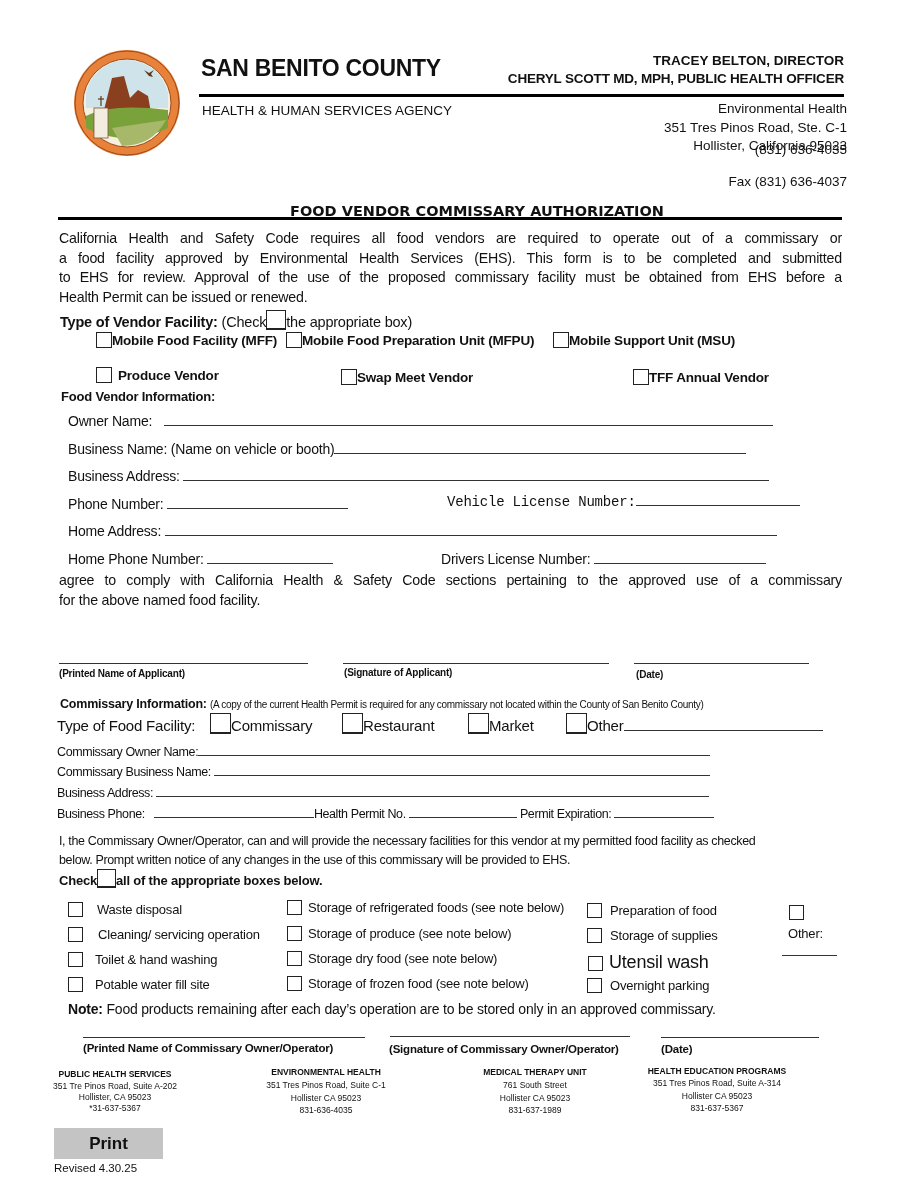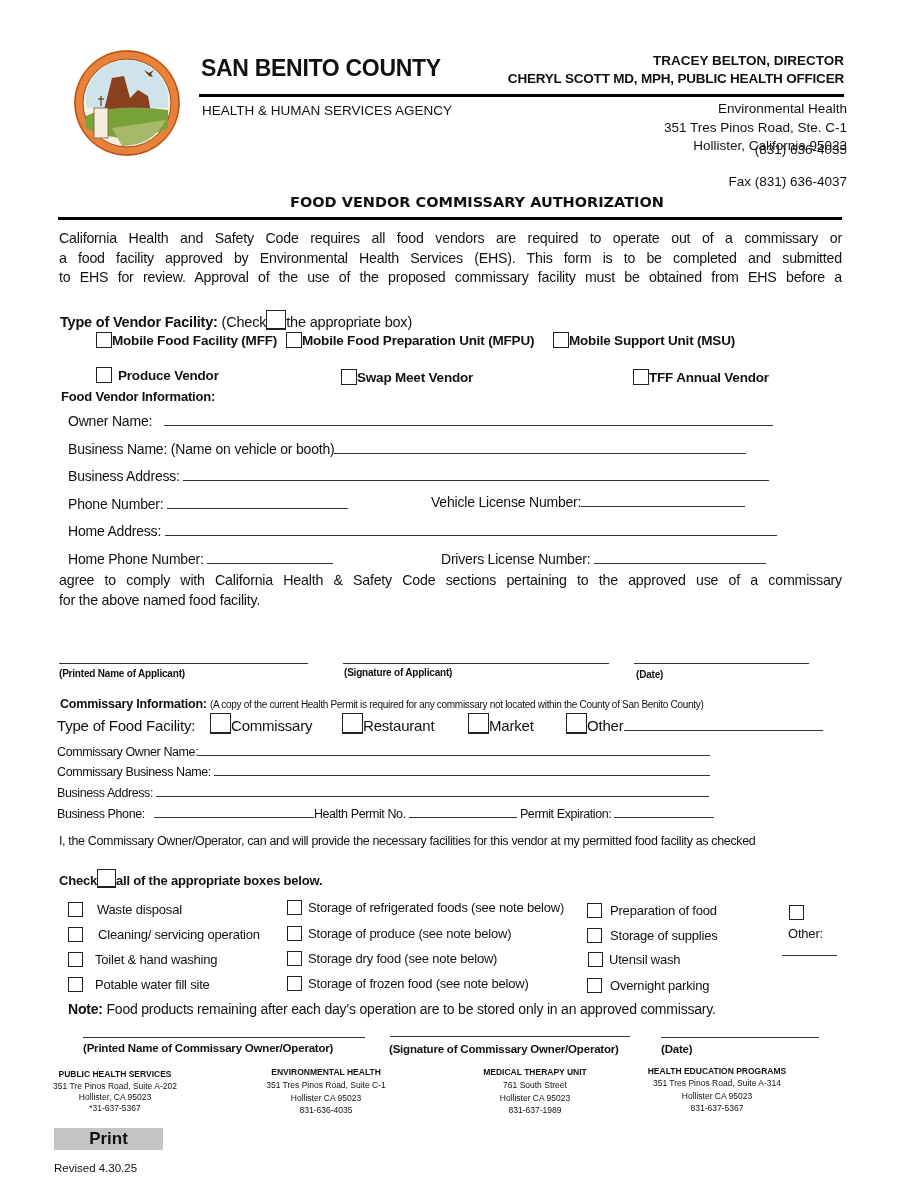--- a/index.html
+++ b/index.html
@@ -8,21 +8,21 @@
   .abs { position: absolute; white-space: nowrap; }
   .cal { font-family: "Liberation Sans", sans-serif; }
   .nar { font-family: "Liberation Sans", sans-serif; letter-spacing: -0.2px; }
   .b { font-weight: bold; }
   .cb { display: inline-block; width: 15px; height: 15px; border: 1.4px solid #222; background: #fff; vertical-align: -3px; }
   .cb.tall { width: 20px; height: 20px; border-width: 1.6px; border-bottom-width: 2.5px; }
   .line { display: inline-block; border-bottom: 1.2px solid #333; height: 1px; vertical-align: baseline; }
   .hr { position: absolute; background: #000; }
   .center { text-align: center; }
   .right { text-align: right; }
-  .print-btn { position: absolute; left: 54px; top: 1128px; width: 109px; height: 22px; background: #c4c4c4; border: none; font-family: "Liberation Sans", sans-serif; font-weight: bold; font-size: 17px; color: #111; cursor: pointer; }
+  .print-btn { position: absolute; left: 54px; top: 1128px; width: 109px; height: 31px; background: #c4c4c4; border: none; font-family: "Liberation Sans", sans-serif; font-weight: bold; font-size: 17px; color: #111; cursor: pointer; }
 </style>
 </head>
 <body>
 
 <div class="abs" style="left:72px;top:48px;width:110px;height:110px;">
   <svg width="110" height="110" viewBox="0 0 110 110">
     <circle cx="55" cy="55" r="53" fill="#e8823a"></circle>
     <circle cx="55" cy="55" r="44" fill="#f6efe0"></circle>
     <circle cx="55" cy="55" r="44" fill="none" stroke="#9a4a1a" stroke-width="1"></circle>
     <circle cx="55" cy="55" r="52" fill="none" stroke="#9a4a1a" stroke-width="1"></circle>
@@ -42,27 +42,28 @@
 <div class="abs cal" style="left:202px;top:103px;font-size:13.5px;">HEALTH &amp; HUMAN SERVICES AGENCY</div>
 
 <div class="abs cal b right" style="right:80px;top:53px;font-size:13.5px;">TRACEY BELTON, DIRECTOR</div>
 <div class="abs cal b right" style="right:80px;top:71px;font-size:13.5px;letter-spacing:-0.2px;">CHERYL SCOTT MD, MPH, PUBLIC HEALTH OFFICER</div>
 <div class="abs cal right" style="right:77px;top:101px;font-size:13.5px;">Environmental Health</div>
 <div class="abs cal right" style="right:77px;top:120px;font-size:13.5px;">351 Tres Pinos Road, Ste. C-1</div>
 <div class="abs cal right" style="right:77px;top:138px;font-size:13.5px;">Hollister, California 95023</div>
 <div class="abs cal right" style="right:77px;top:142px;font-size:13.5px;">(831) 636-4035</div>
 <div class="abs cal right" style="right:77px;top:174px;font-size:13.5px;">Fax (831) 636-4037</div>
 
-<div class="abs b center" style="left:260px;width:434px;top:194px;font-size:14.5px;">FOOD VENDOR COMMISSARY AUTHORIZATION</div>
+<div class="abs b center" style="left:260px;width:434px;top:203px;font-size:14.5px;">FOOD VENDOR COMMISSARY AUTHORIZATION</div>
 <div class="hr" style="left:58px;top:217px;width:784px;height:3px;"></div>
 
 <div class="nar" style="position:absolute;left:59px;top:229px;width:783px;font-size:14.2px;line-height:19.6px;">
   <div style="text-align:justify;text-align-last:justify;">California Health and Safety Code requires all food vendors are required to operate out of a commissary or</div>
   <div style="text-align:justify;text-align-last:justify;">a food facility approved by Environmental Health Services (EHS).  This form is to be completed and submitted</div>
   <div style="text-align:justify;text-align-last:justify;">to EHS for review.  Approval of the use of the proposed commissary facility must be obtained from EHS before a</div>
+  <div>Health Permit can be issued or renewed.</div>
 </div>
 
 <div class="abs nar" style="left:60px;top:310px;font-size:14.5px;">
   <span class="b">Type of Vendor Facility:</span>
   <span>(Check</span><span class="cb tall"></span><span>the appropriate box)</span>
 </div>
 
 <div class="abs nar b" style="left:96px;top:332px;font-size:13.5px;">
   <span class="cb" style="width:16px;height:16px;"></span><span>Mobile Food Facility (MFF)</span>
 </div>
@@ -93,21 +94,21 @@
   <span>Business Name: (Name on vehicle or booth)</span><span class="line" style="width:412px;"></span>
 </div>
 <div class="abs nar" style="left:68px;top:468px;font-size:14px;">
   <span>Business Address:</span>
   <span class="line" style="width:586px;"></span>
 </div>
 <div class="abs nar" style="left:68px;top:496px;font-size:14px;">
   <span>Phone Number:</span>
   <span class="line" style="width:181px;"></span>
 </div>
-<div class="abs nar" style="left:431px;top:494px;font-size:14px;">
+<div class="abs nar" style="left:447px;top:494px;font-size:14px;font-family:Liberation Mono, monospace;">
   <span>Vehicle License Number:</span><span class="line" style="width:164px;"></span>
 </div>
 <div class="abs nar" style="left:68px;top:523px;font-size:14px;">
   <span>Home Address:</span>
   <span class="line" style="width:612px;"></span>
 </div>
 <div class="abs nar" style="left:68px;top:551px;font-size:14px;">
   <span>Home Phone Number:</span>
   <span class="line" style="width:126px;"></span>
 </div>
@@ -163,38 +164,39 @@
 <div class="abs nar" style="left:57px;top:807px;font-size:12.5px;letter-spacing:-0.4px;">
   <span>Business Phone:</span>
   <span class="line" style="width:160px;margin-left:6px;"></span><span>Health Permit No.</span>
   <span class="line" style="width:108px;"></span>
   <span>Permit Expiration:</span>
   <span class="line" style="width:100px;"></span>
 </div>
 
 <div class="nar" style="position:absolute;left:59px;top:832px;font-size:12.5px;line-height:19px;letter-spacing:-0.35px;white-space:nowrap;">
   <div>I, the Commissary Owner/Operator, can and will provide the necessary facilities for this vendor at my permitted food facility as checked</div>
+  <div>below.  Prompt written notice of any changes in the use of this commissary will be provided to EHS.</div>
 </div>
 <div class="abs nar b" style="left:59px;top:869px;font-size:13px;">
   <span>Check</span><span class="cb tall" style="width:19px;height:19px;"></span><span>all of the appropriate boxes below.</span>
 </div>
 
 <div class="abs nar" style="left:68px;top:902px;font-size:13px;"><span class="cb" style="margin-right:14px;"></span><span>Waste disposal</span></div>
 <div class="abs nar" style="left:68px;top:927px;font-size:13px;"><span class="cb" style="margin-right:15px;"></span><span>Cleaning/ servicing operation</span></div>
 <div class="abs nar" style="left:68px;top:952px;font-size:13px;"><span class="cb" style="margin-right:12px;"></span><span>Toilet &amp; hand washing</span></div>
 <div class="abs nar" style="left:68px;top:977px;font-size:13px;"><span class="cb" style="margin-right:12px;"></span><span>Potable water fill site</span></div>
 
 <div class="abs nar" style="left:287px;top:900px;font-size:13px;"><span class="cb" style="margin-right:6px;"></span><span>Storage of refrigerated foods (see note below)</span></div>
 <div class="abs nar" style="left:287px;top:926px;font-size:13px;"><span class="cb" style="margin-right:6px;"></span><span>Storage of produce (see note below)</span></div>
 <div class="abs nar" style="left:287px;top:951px;font-size:13px;"><span class="cb" style="margin-right:6px;"></span><span>Storage dry food (see note below)</span></div>
 <div class="abs nar" style="left:287px;top:976px;font-size:13px;"><span class="cb" style="margin-right:6px;"></span><span>Storage of frozen food (see note below)</span></div>
 
 <div class="abs nar" style="left:587px;top:903px;font-size:13px;"><span class="cb" style="margin-right:8px;"></span><span>Preparation of food</span></div>
 <div class="abs nar" style="left:587px;top:928px;font-size:13px;"><span class="cb" style="margin-right:8px;"></span><span>Storage of supplies</span></div>
-<div class="abs nar" style="left:588px;top:952px;font-size:13px;"><span class="cb" style="margin-right:6px;"></span><span>Utensil wash</span></div>
+<div class="abs nar" style="left:588px;top:952px;font-size:18px;"><span class="cb" style="margin-right:6px;"></span><span>Utensil wash</span></div>
 <div class="abs nar" style="left:587px;top:978px;font-size:13px;"><span class="cb" style="margin-right:8px;"></span><span>Overnight parking</span></div>
 
 <div class="abs" style="left:789px;top:902px;"><span class="cb"></span></div>
 <div class="abs nar" style="left:788px;top:926px;font-size:13px;">Other:</div>
 <div class="hr" style="left:782px;top:955px;width:55px;height:1.2px;background:#333;"></div>
 
 <div class="abs nar" style="left:68px;top:1001px;font-size:14px;">
   <span class="b">Note:</span>
   <span>Food products remaining after each day’s operation are to be stored only in an approved commissary.</span>
 </div>

